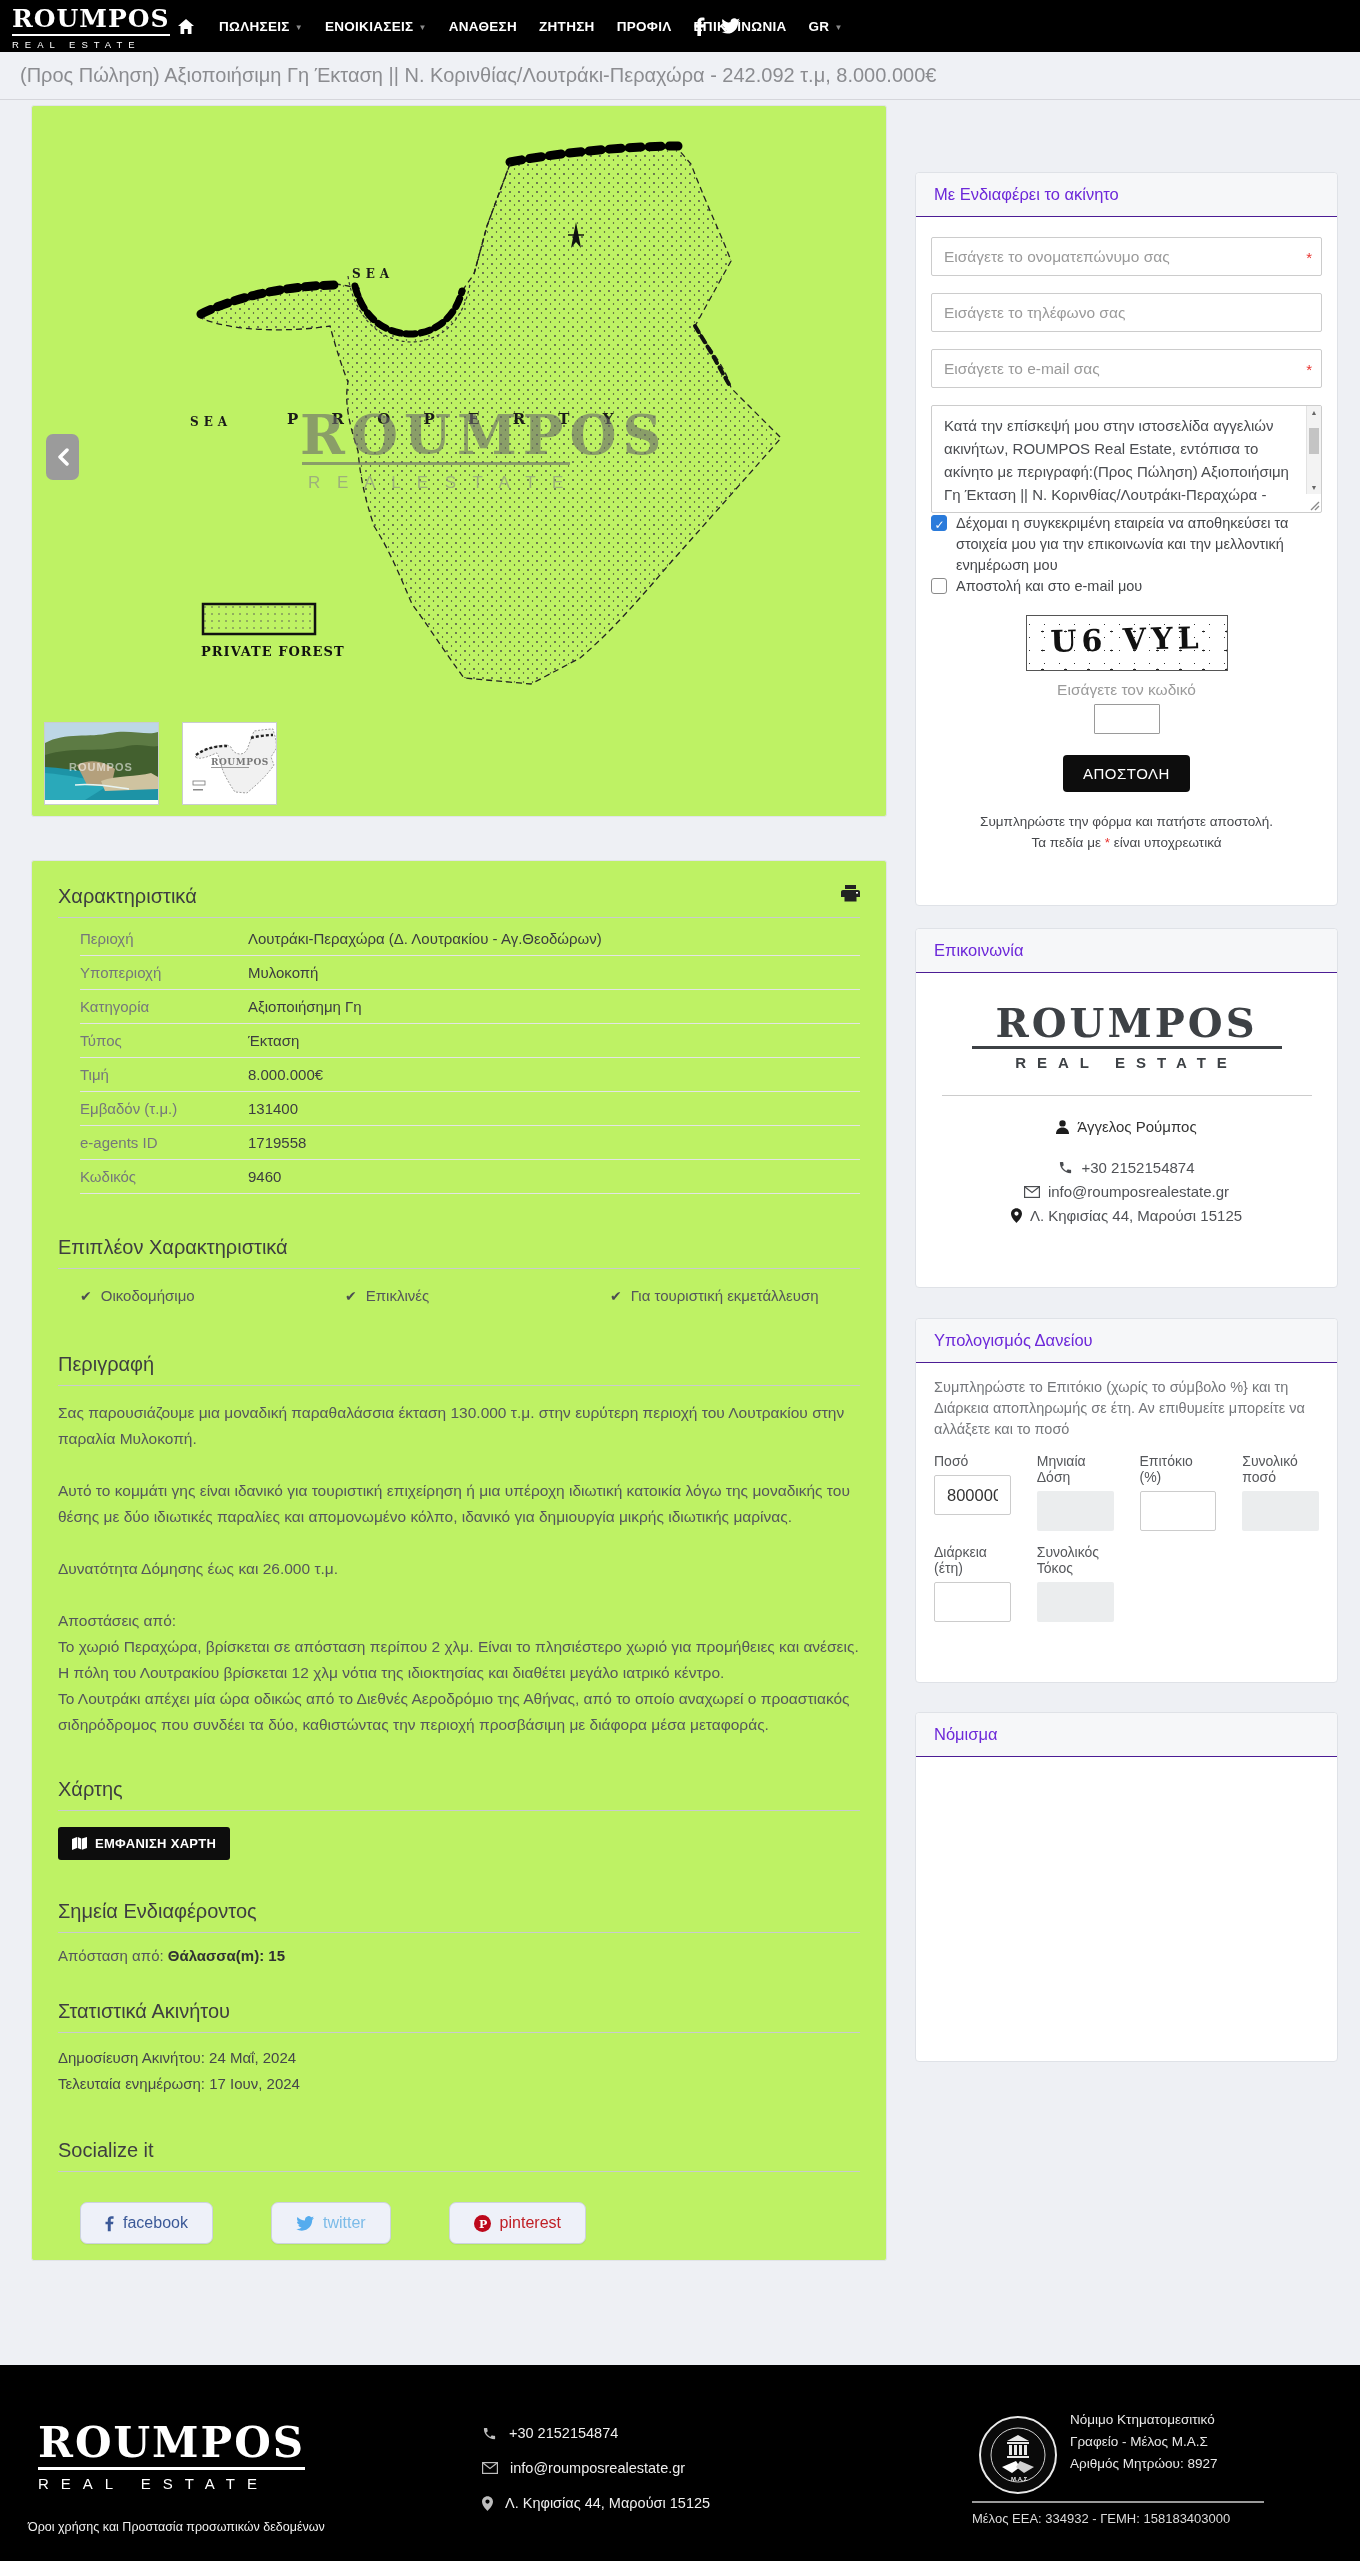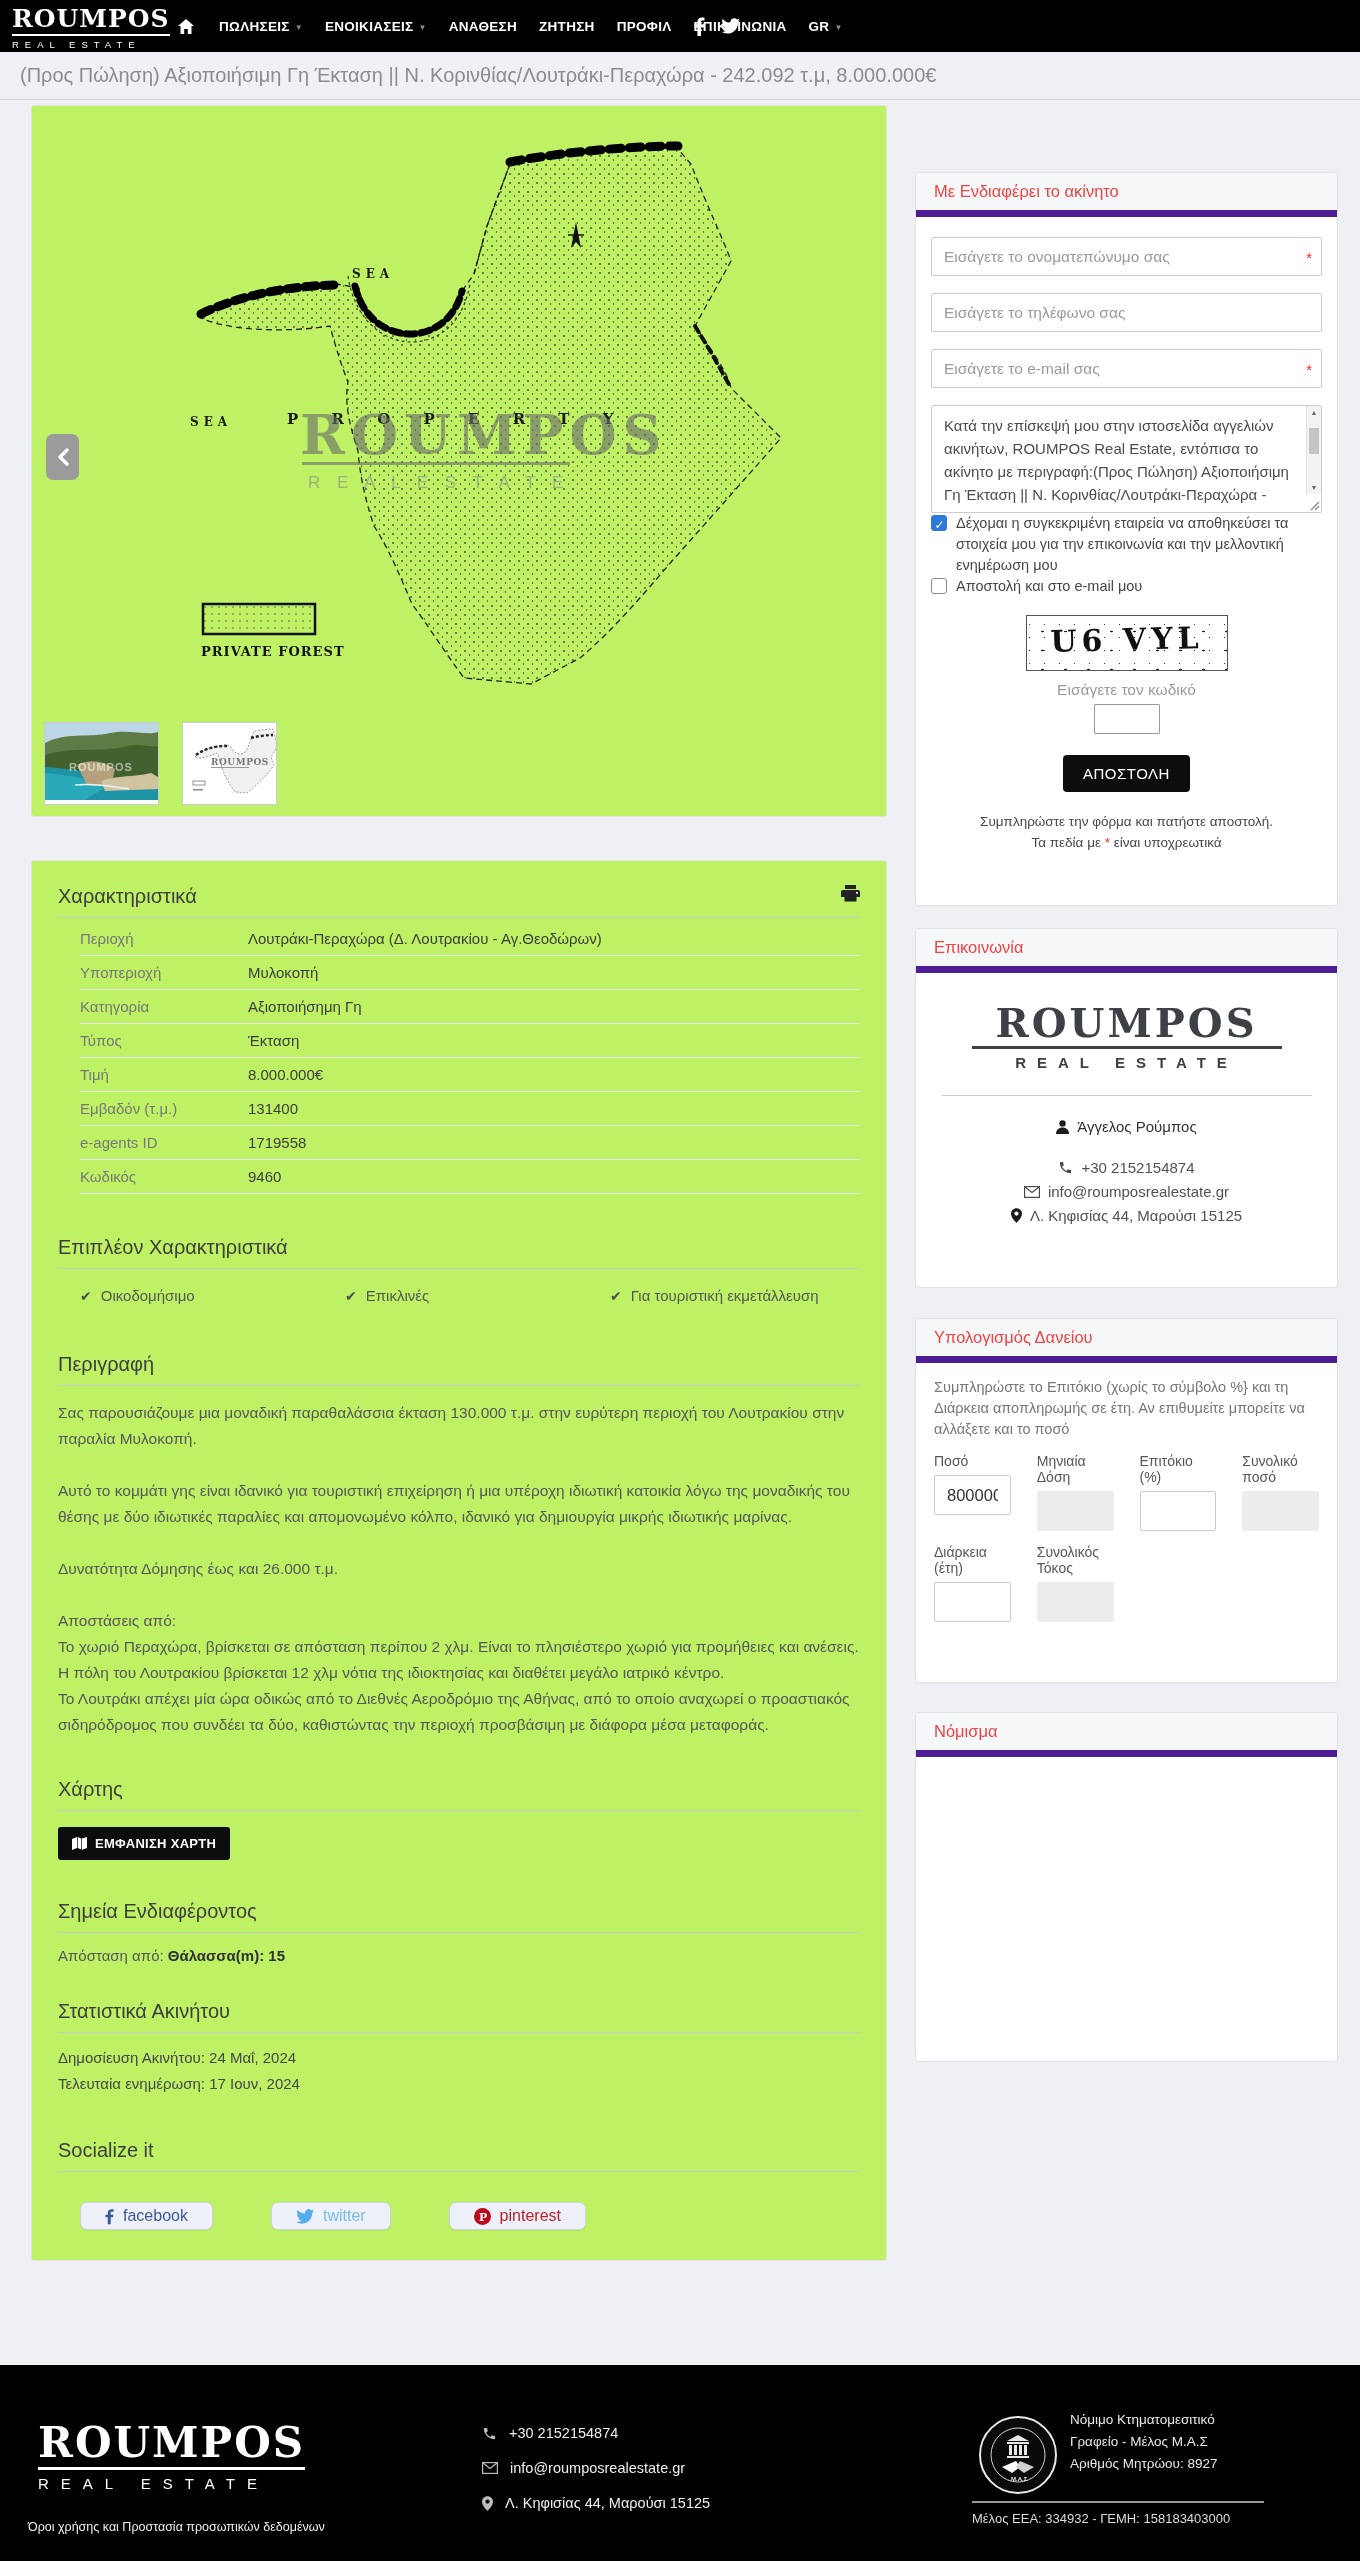--- a/index.html
+++ b/index.html
@@ -19,21 +19,21 @@
   .nav-social { position:absolute; left:694px; top:0; height:52px; display:flex; align-items:center; gap:16px; }
   .nav-social .sicon { cursor:pointer; display:flex; }
 
   
   .titlebar { position:absolute; left:0; top:52px; width:1360px; height:48px; border-bottom:1px solid #d5d6db; background:#eff1f5; }
   .page-title { position:absolute; left:20px; top:12px; font-size:20px; color:#8b8c90; }
 
   
   .card { position:absolute; background:#bef264; border:1px solid #e1e4e8; border-radius:3px; }
   .panel { position:absolute; background:#fff; border:1px solid #dfe2e7; border-radius:4px; }
-  .panel-head { height:44px; background:#f6f7f9; border-bottom:7px solid #4c1d95; border-radius:4px 4px 0 0; display:flex; align-items:center; padding:0 18px; font-size:16.5px; color:#ef4444; }
+  .panel-head { height:44px; background:#f6f7f9; border-bottom:1px solid #4c1d95; border-radius:4px 4px 0 0; display:flex; align-items:center; padding:0 18px; font-size:16.5px; color:#6d28d9; }
   .panel-body { padding:18px 16px; }
 
   
   .gallery { left:31px; top:105px; width:856px; height:712px; }
   .map-svg { position:absolute; left:80px; top:30px; }
   .prev-btn { position:absolute; left:14px; top:328px; width:33px; height:46px; background:#9b9b9b; border-radius:7px; display:flex; align-items:center; justify-content:center; cursor:pointer; }
   .thumbs { position:absolute; left:12px; top:616px; display:flex; gap:23px; }
   .thumb { border:1px solid #c9ccd1; background:#fff; cursor:pointer; }
 
   
@@ -51,21 +51,21 @@
   .desc { margin-top:14px; font-size:15.5px; color:#55575b; line-height:26px; }
   .desc .para { margin-bottom:26px; }
   .desc .line { margin-bottom:0; }
   .desc .gap-top { margin-top:26px; }
   .map-btn { margin-top:16px; display:inline-flex; align-items:center; gap:8px; background:#0d0d0d; color:#fff; font-size:13px; font-weight:bold; letter-spacing:.3px; padding:9px 14px; border-radius:3px; border:none; cursor:pointer; }
   .poi-line { margin-top:14px; font-size:15px; color:#55575b; }
   .poi-line b { color:#2f3033; }
   .stat-line { font-size:15px; color:#45474b; line-height:26px; }
   .mt42 { margin-top:42px; } .mt46 { margin-top:46px; } .mt40 { margin-top:40px; } .mt36 { margin-top:36px; }
   .social-row { margin:30px 0 0 22px; display:flex; gap:58px; }
-  .soc-btn { display:flex; align-items:center; gap:9px; height:28px; padding:0 24px; background:#eef1f9; border:1px solid #ccd2df; border-radius:7px; font-size:16px; cursor:pointer; box-shadow:0 1px 1px rgba(0,0,0,.05); }
+  .soc-btn { display:flex; align-items:center; gap:9px; height:42px; padding:0 24px; background:#eef1f9; border:1px solid #ccd2df; border-radius:7px; font-size:16px; cursor:pointer; box-shadow:0 1px 1px rgba(0,0,0,.05); }
   .soc-btn.fb { color:#3b5998; } .soc-btn.tw { color:#7cbbe8; } .soc-btn.pin { color:#c02026; }
 
   
   .sp { left:915px; width:423px; }
   .inq { top:172px; height:734px; }
   .inq .panel-body { padding:20px 15px 0 15px; }
   .f-input { position:relative; margin-bottom:17px; }
   .f-input input { width:100%; height:39px; border:1px solid #ccc; border-radius:2px; padding:0 22px 0 12px; font-size:15.5px; color:#333; font-family:inherit; }
   .f-input input::placeholder { color:#9a9a9a; }
   .f-input .star { position:absolute; right:10px; top:12px; color:#e8322e; font-size:15px; }

